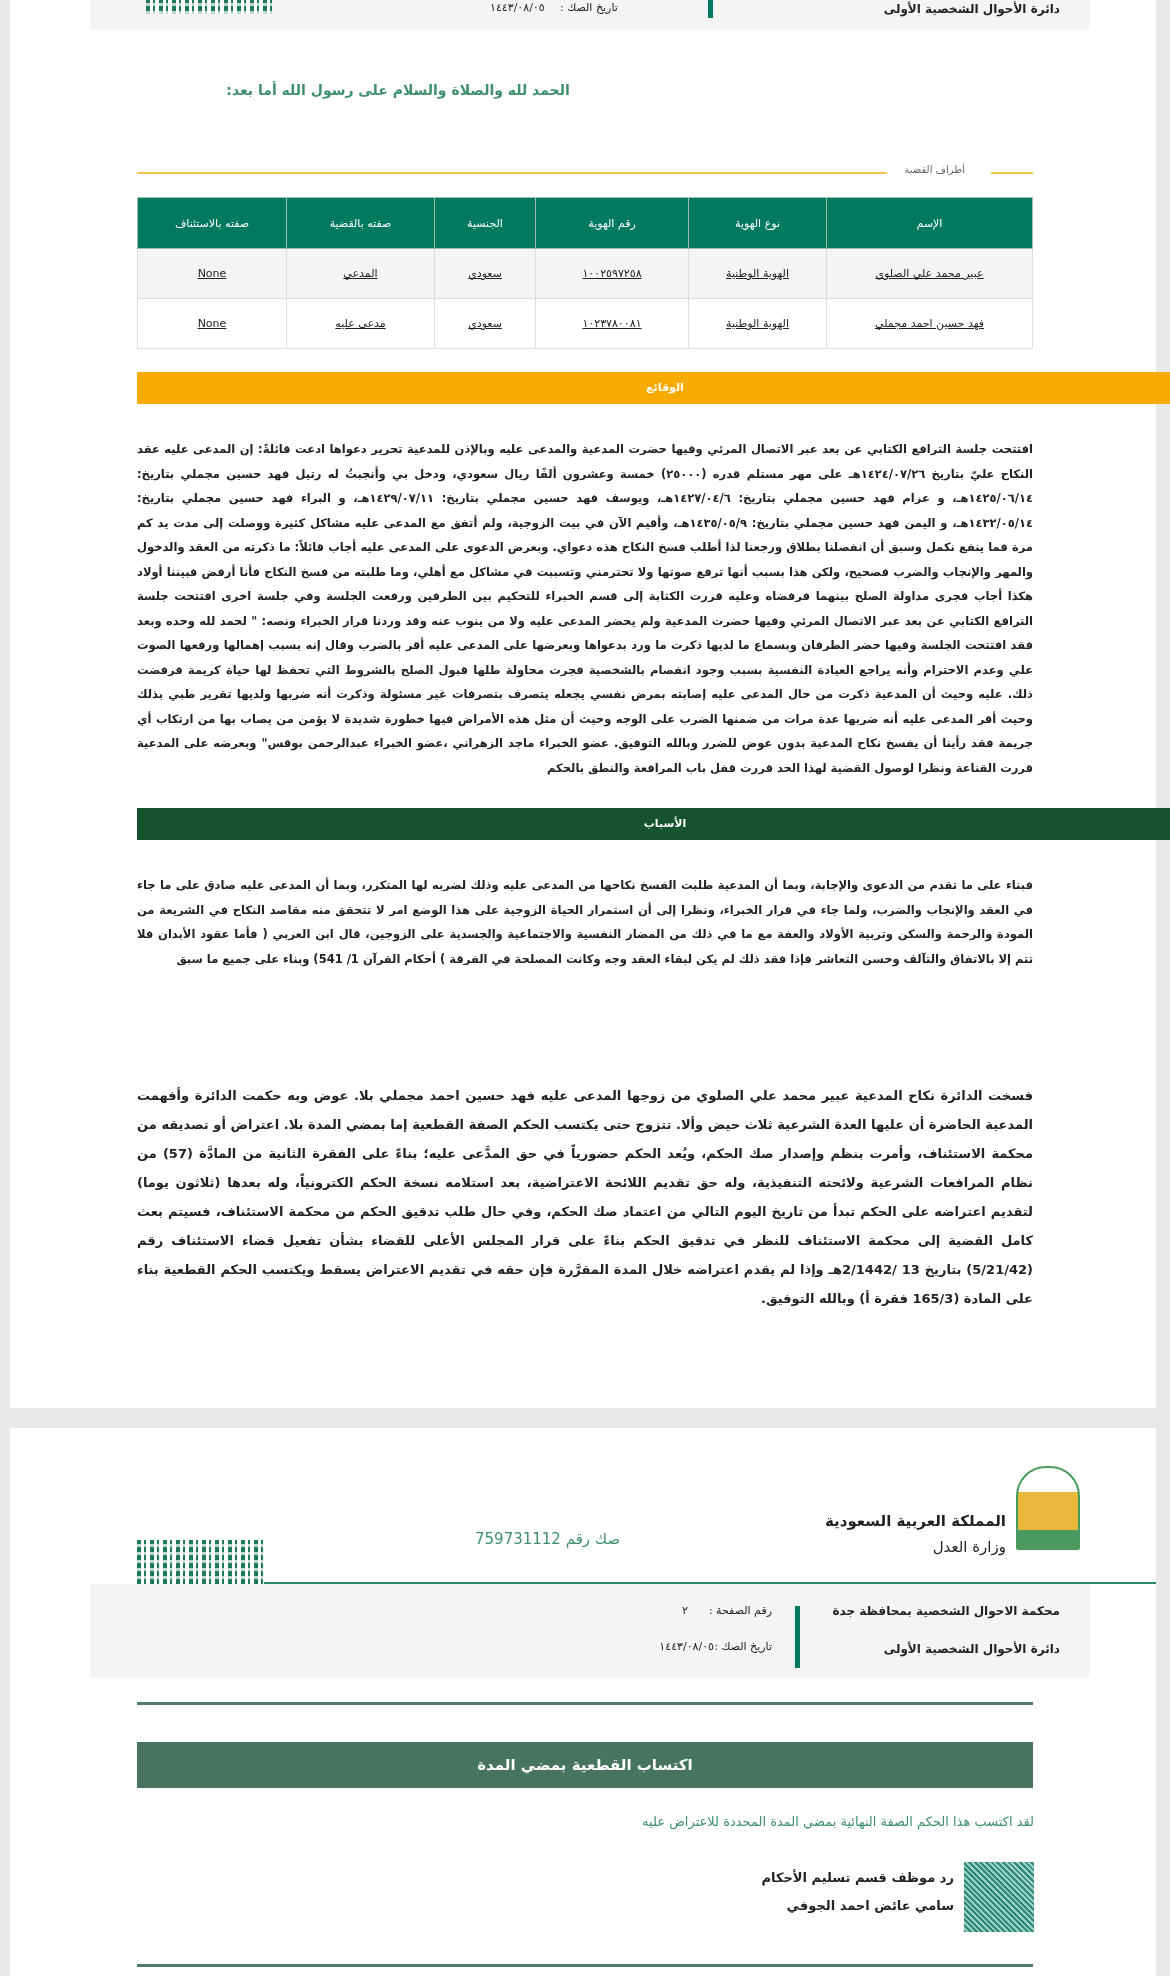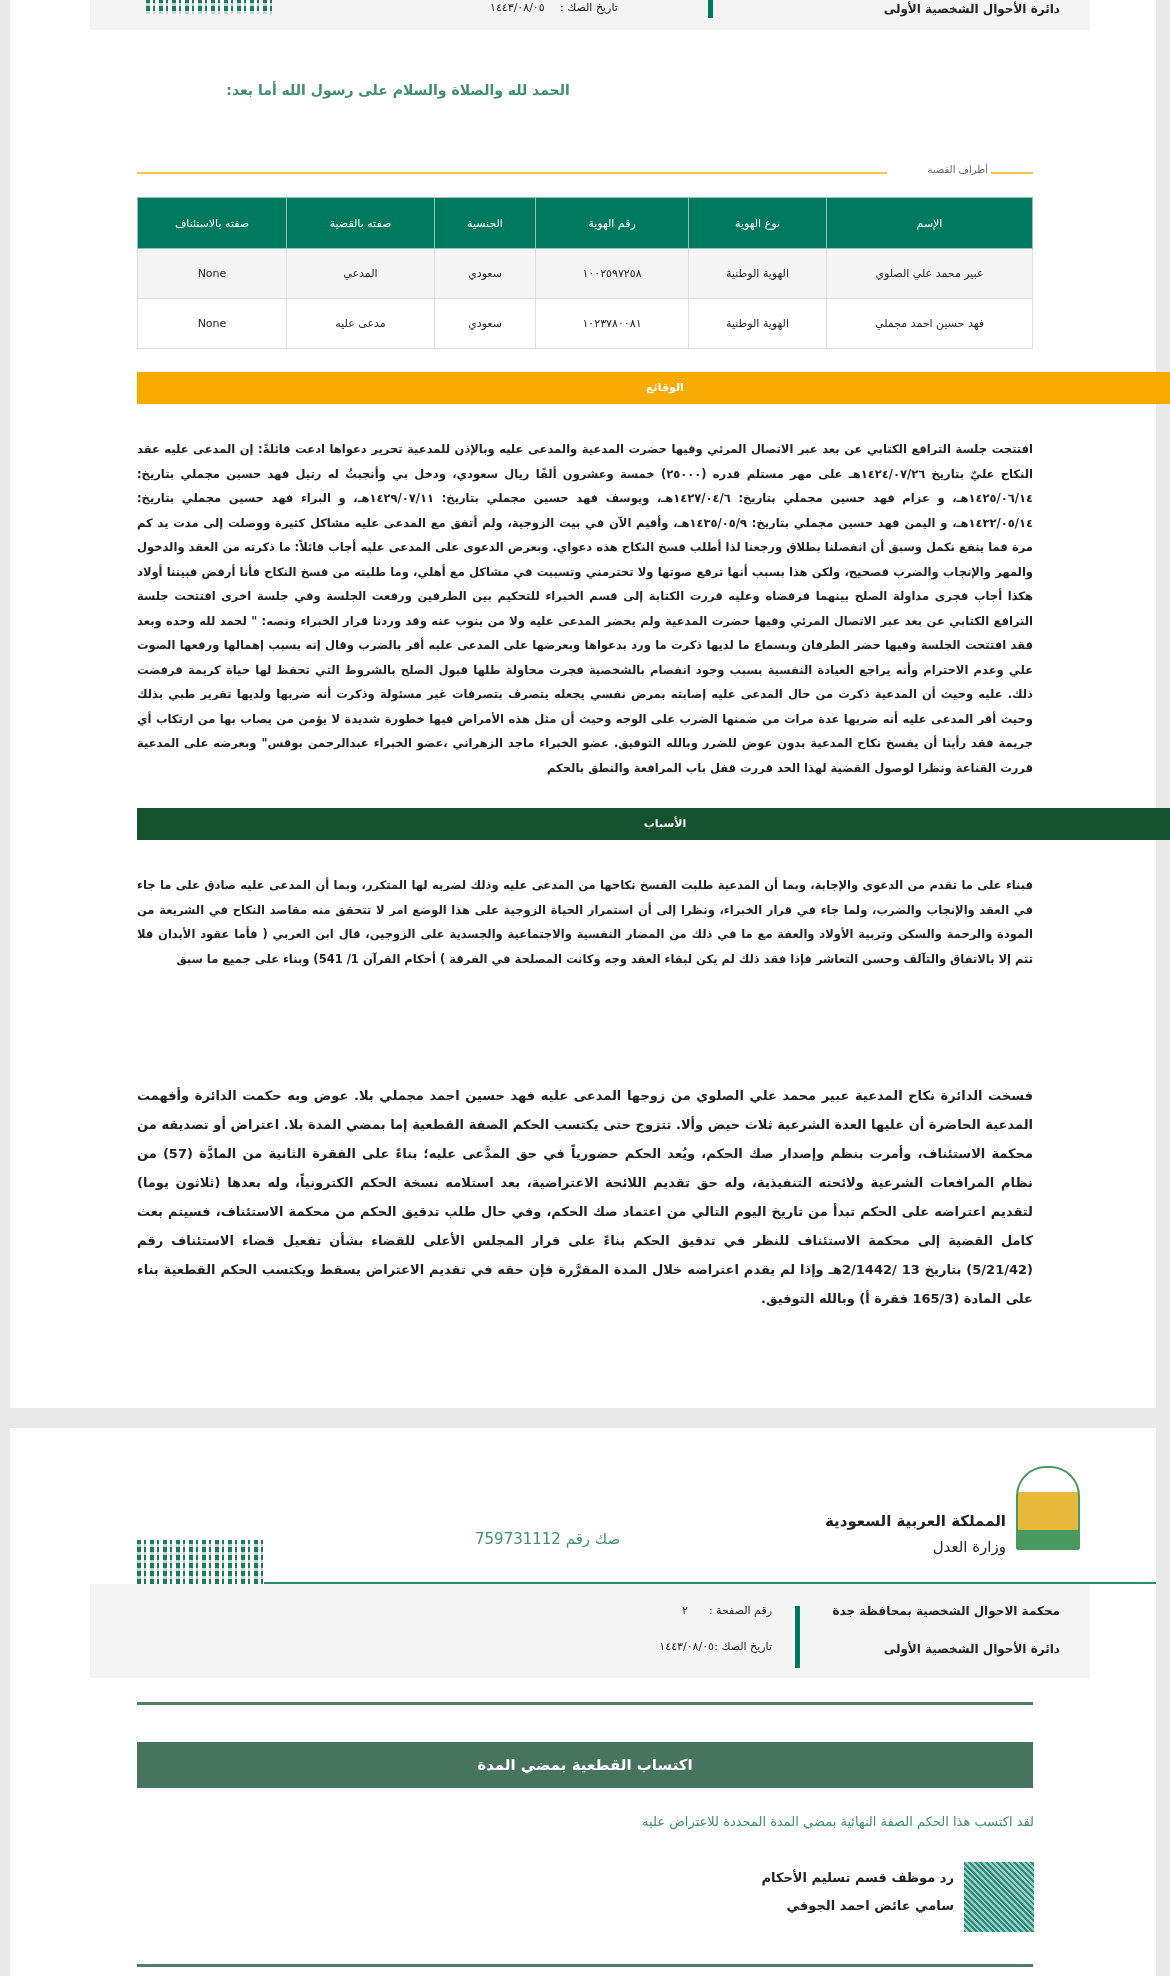--- a/index.html
+++ b/index.html
@@ -13,41 +13,41 @@
       repeating-linear-gradient(90deg,#1f7a5c 0 4px,#fff 4px 7px,#1f7a5c 7px 9px,#fff 9px 13px),
       repeating-linear-gradient(0deg,transparent 0 3px,rgba(255,255,255,.85) 3px 6px);
       background-blend-mode:normal;}
   .qr::before{content:"";position:absolute;inset:0;background:repeating-linear-gradient(0deg,rgba(255,255,255,.7) 0 3px,transparent 3px 8px);}
   .txt-dark{color:#222;}
   .green{color:#3f8f6e;}
   .sec{position:absolute;left:127px;width:1056px;height:32px;color:#fff;font-size:11px;font-weight:bold;text-align:center;line-height:32px;}
   .para{position:absolute;left:127px;width:896px;font-size:11.5px;line-height:24.5px;color:#222;text-align:justify;text-align-last:right;font-weight:bold;}
   table{border-collapse:collapse;}
   th{background:#007a5e;color:#fff;font-weight:normal;font-size:11px;height:48px;border:1px solid #9bbfb1;}
-  td{font-size:11px;color:#222;height:47px;text-align:center;border:1px solid #ddd;}
+  td{font-size:11px;color:#222;height:47px;text-align:center;border:1px solid #ddd;text-decoration:underline;}
   tr.r1 td{background:#f4f4f4;}
 </style>
 </head>
 <body>
 
 <div class="page" id="p1">
   <div class="strip" style="top:0;height:30px;">
     <div class="qr" style="left:56px;top:-20px;width:126px;height:34px;"></div>
     <div class="abs txt-dark" style="right:30px;top:2px;font-size:12px;font-weight:bold;">دائرة الأحوال الشخصية الأولى</div>
     <div class="abs" style="left:618px;top:-10px;width:5px;height:28px;background:#007a5e;"></div>
     <div class="abs txt-dark" style="left:470px;top:1px;font-size:11px;">تاريخ الصك :</div>
     <div class="abs txt-dark" style="left:400px;top:1px;font-size:11px;">١٤٤٣/٠٨/٠٥</div>
   </div>
 
   <div class="abs green" style="left:0;width:756px;top:82px;text-align:center;font-size:14px;font-weight:bold;margin-left:10px;">الحمد لله والصلاة والسلام على رسول الله أما بعد:</div>
 
   <div class="abs" style="left:127px;width:896px;top:172px;height:1px;">
     <div class="abs" style="left:0;width:750px;top:0;height:2px;background:#f5c24a;"></div>
     <div class="abs" style="right:0;width:42px;top:0;height:2px;background:#f5c24a;"></div>
-    <div class="abs" style="right:45px;top:-8px;font-size:10px;color:#666;">أطراف القضية</div>
+    <div class="abs" style="right:68px;top:-8px;font-size:10px;color:#666;">أطراف القضية</div>
   </div>
 
   <table class="abs" style="left:127px;top:197px;width:896px;">
     <thead>
       <tr>
         <th style="width:203px">الإسم</th>
         <th style="width:135px">نوع الهوية</th>
         <th style="width:150px">رقم الهوية</th>
         <th style="width:98px">الجنسية</th>
         <th style="width:145px">صفته بالقضية</th>

